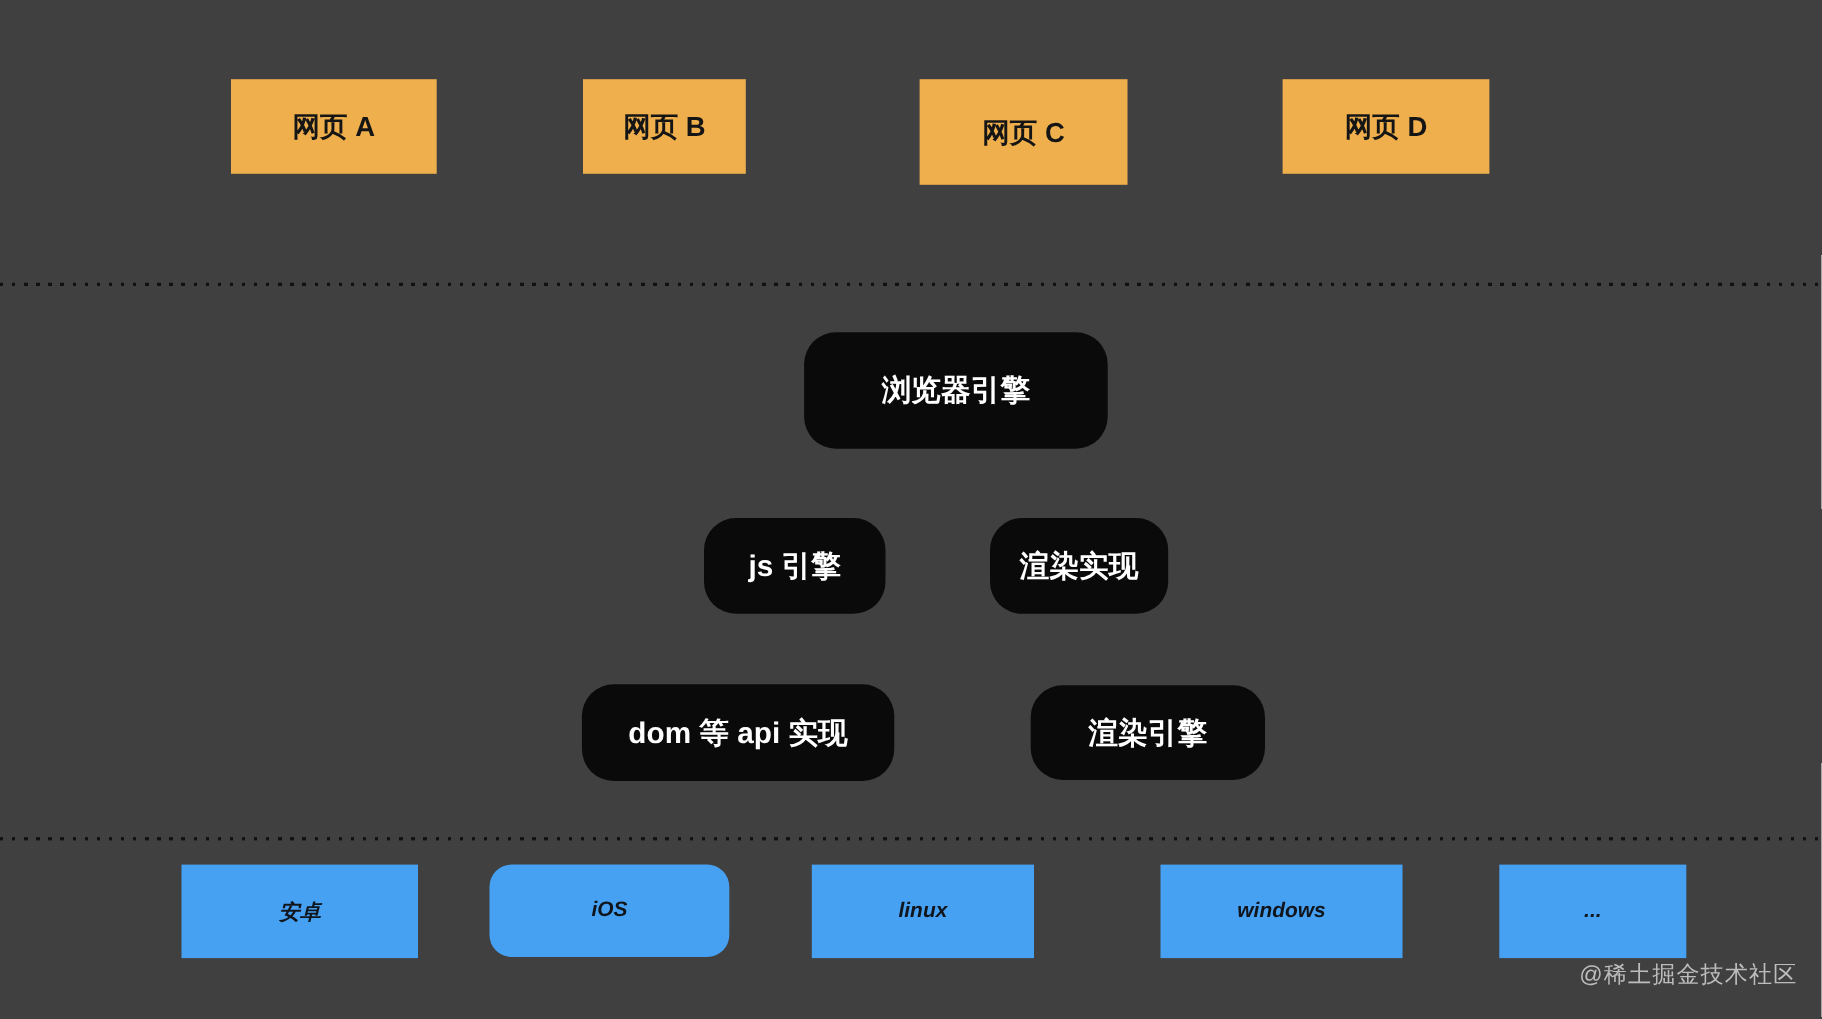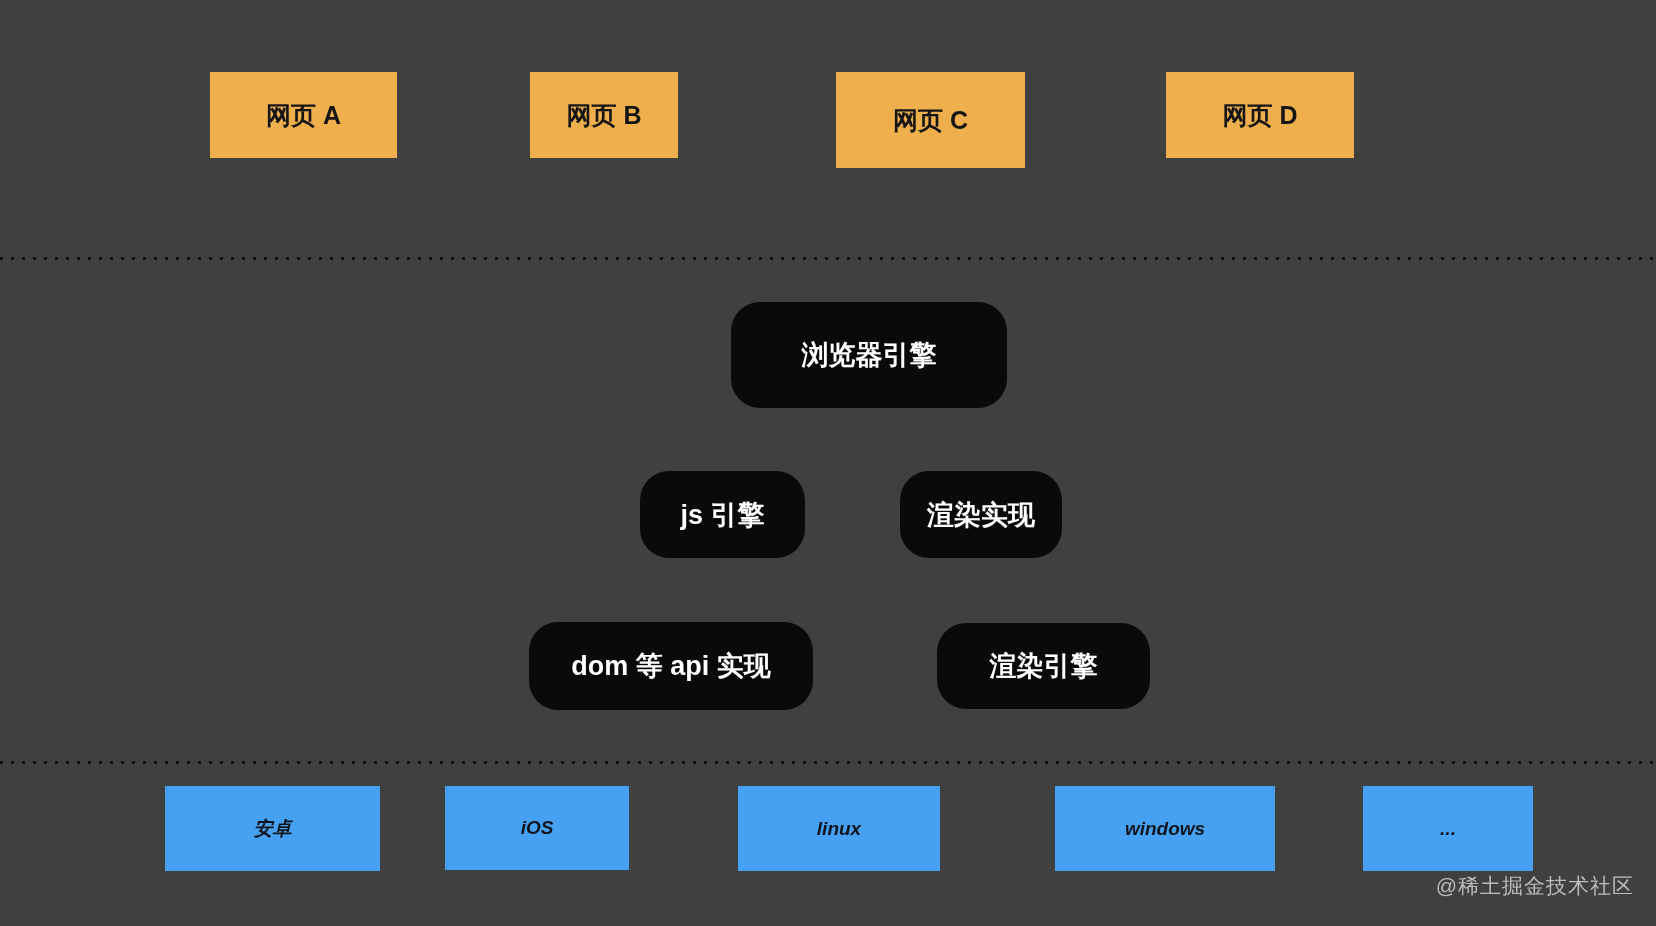--- a/index.html
+++ b/index.html
@@ -56,21 +56,21 @@
   .sep-1 { top: 257px; }
   
   .browser-engine { left: 731px; top: 302px; width: 276px; height: 106px; }
   .js-engine      { left: 640px; top: 471px; width: 165px; height: 87px; }
   .render-engine  { left: 900px; top: 471px; width: 162px; height: 87px; }
   .dom-api-impl   { left: 529px; top: 622px; width: 284px; height: 88px; }
   .render-impl    { left: 937px; top: 623px; width: 213px; height: 86px; }
   .sep-2 { top: 761px; }
   
   .os-android { left: 165px;  top: 786px; width: 215px; height: 85px; }
-  .os-ios     { left: 445px;  top: 786px; width: 184px; height: 84px; }
+  .os-ios     { left: 445px;  top: 786px; width: 218px; height: 84px; border-radius: 20px; }
   .os-linux   { left: 738px;  top: 786px; width: 202px; height: 85px; }
   .os-windows { left: 1055px; top: 786px; width: 220px; height: 85px; }
   .os-more    { left: 1363px; top: 786px; width: 170px; height: 85px; }
   .watermark {
     position: absolute;
     right: 22px;
     top: 872px;
     font-size: 21px;
     font-weight: normal;
     color: #bcbcbc;

